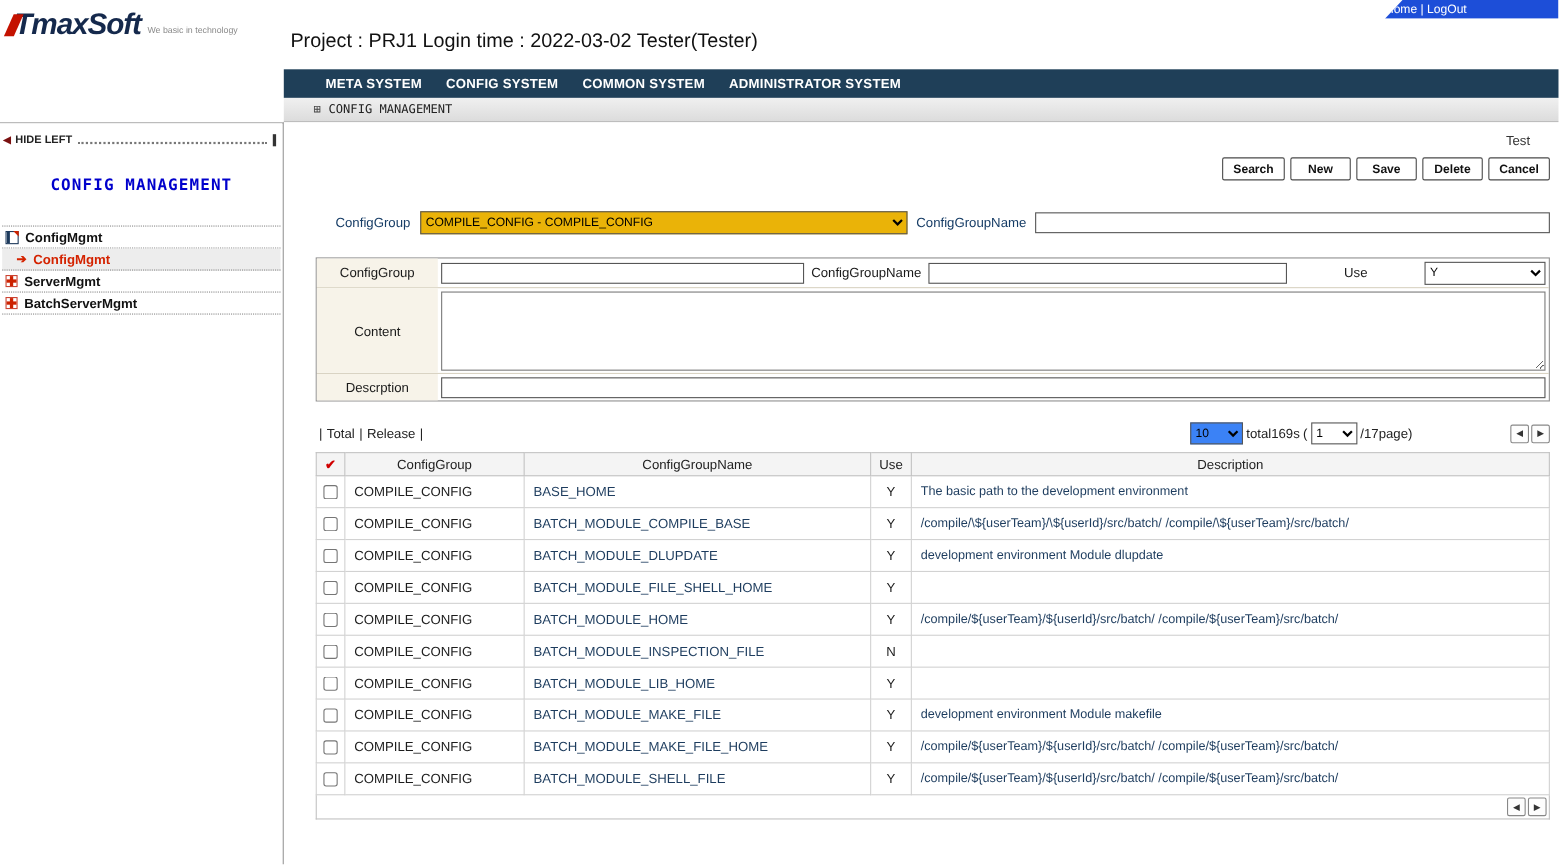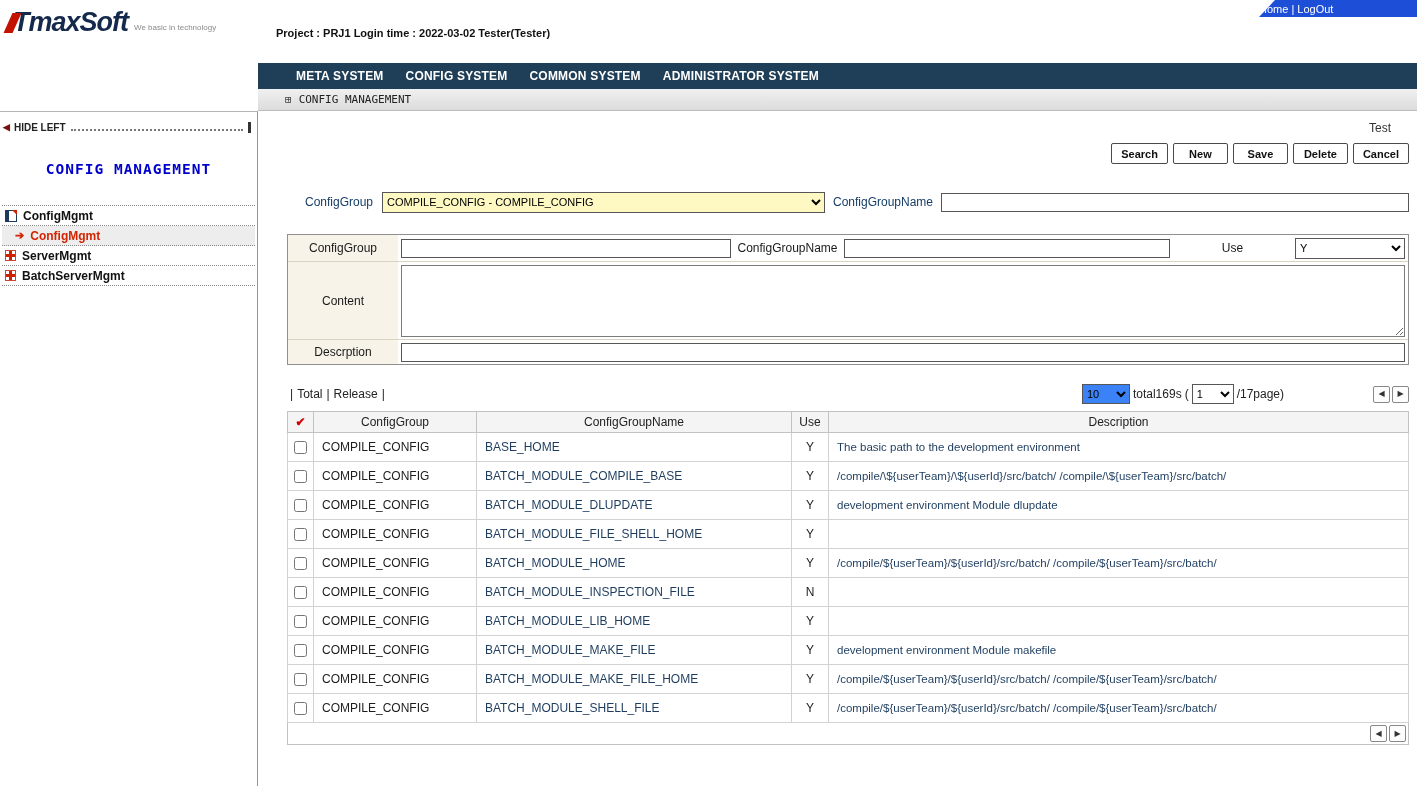--- a/index.html
+++ b/index.html
@@ -13,21 +13,21 @@
                 display:flex; align-items:center; padding-right:12px;
                 clip-path:polygon(16px 0, 100% 0, 100% 100%, 0 100%); }
   .home-strip-text { color:#fff; font-size:11px; cursor:pointer; }
 
   .tmax-logo { position:absolute; left:8px; top:9px; display:flex; align-items:flex-end; }
   .tmax-red { width:9px; height:20px; background:#c41200; transform:skewX(-24deg); margin:0 -4px 3px 0; }
   .tmax-text { font-size:27px; font-weight:bold; font-style:italic; color:#15294c;
                letter-spacing:-1px; line-height:1; }
   .tmax-tagline { font-size:8px; color:#8a8a8a; margin:0 0 4px 6px; }
 
-  .project-info { position:absolute; left:264px; top:27px; font-size:11px; font-weight:bold; color:#111;margin-left:12px; }
+  .project-info { position:absolute; left:264px; top:27px; font-size:18px; font-weight:normal; color:#111; }
 
   .proframe { position:absolute; left:4px; top:44px; width:250px; text-align:center; }
   .proframe-name { font-size:44px; font-weight:bold; font-style:italic; letter-spacing:-1px;
                    line-height:1; color:#8f8f8f; }
   .proframe-tm { font-size:9px; color:#9a9a9a; vertical-align:top; }
   .proframe-sub { font-size:13px; color:#a2a2a2; letter-spacing:1px; margin-top:-4px; }
 
   .menubar { position:absolute; left:258px; right:0; top:63px; height:26px; background:#1f3f58;
              display:flex; align-items:center; gap:22px; padding-left:38px; }
   .menu-item { color:#fff; font-size:12px; font-weight:bold; letter-spacing:.2px; cursor:pointer; white-space:nowrap; }
@@ -72,21 +72,21 @@
   .corner-label { margin:10px 18px 0 0; text-align:right; font-size:12px; color:#333; height:15px; }
   .actions { margin-top:7px; display:flex; justify-content:flex-end; gap:5px; }
   .btn { height:21px; min-width:55px; padding:0 9px; background:#fff; border:1px solid #4a4a4a;
          border-radius:2px; font-size:11px; font-weight:bold; color:#111;
          font-family:"Liberation Sans", sans-serif; cursor:pointer; }
 
   
   .filter-row { margin-top:27px; display:flex; align-items:center; height:22px; }
   .flabel { font-size:12px; color:#173d66; }
   .flabel.first { width:95px; padding-left:18px; }
-  .filter-select { width:443px; height:21px; font-size:11px; border:1px solid #565656; background:#fef9c3; }
+  .filter-select { width:443px; height:21px; font-size:11px; border:1px solid #565656; background:#eab308; }
   .flabel.second { width:116px; text-align:center; }
   .filter-input { flex:1; height:19px; border:1px solid #565656; font-size:11px; padding:0 3px; }
 
   
   .form-box { margin-top:21px; border:1px solid #8f8f8f; background:#fff; }
   .form-row { display:flex; align-items:center; }
   .form-row + .form-row { border-top:1px solid #d9d3c3; }
   .lcell { width:110px; height:100%; flex-shrink:0; background:#f7f3e9;
            display:flex; align-items:center; justify-content:center; font-size:12px; color:#1a1a1a; }
   .row1 { height:26px; }

